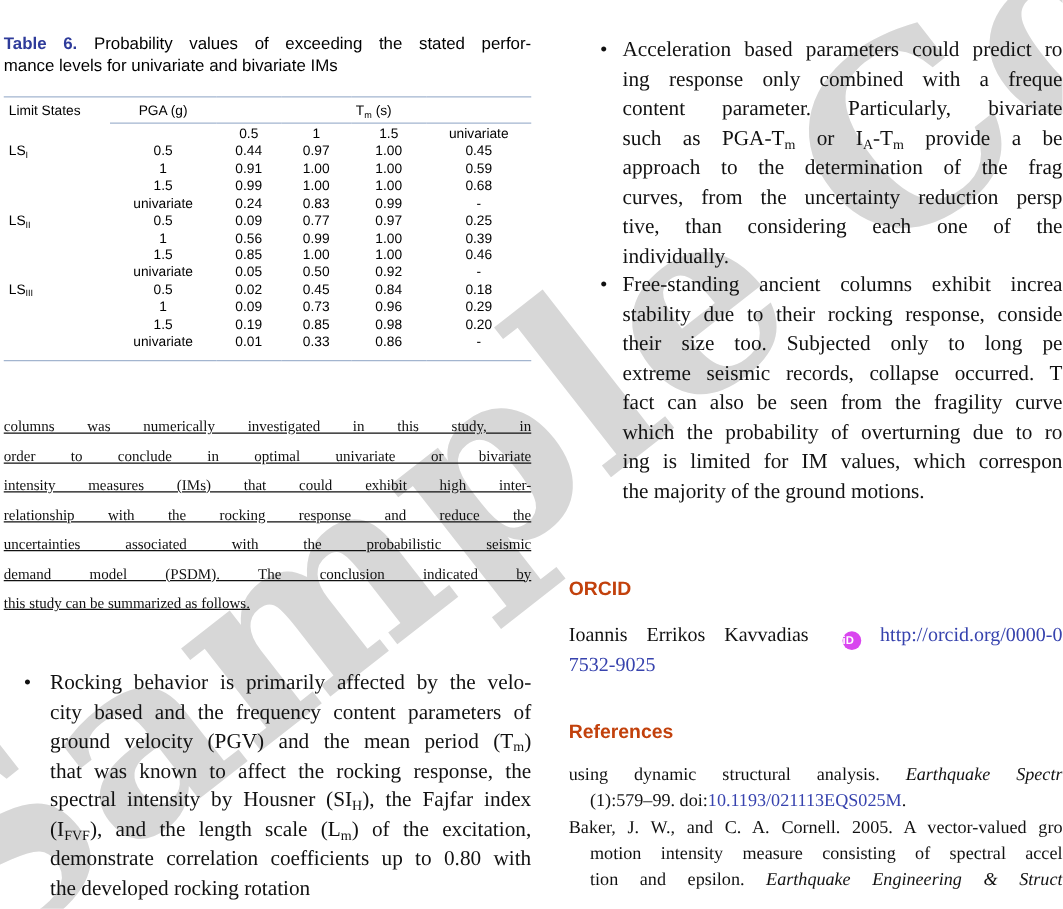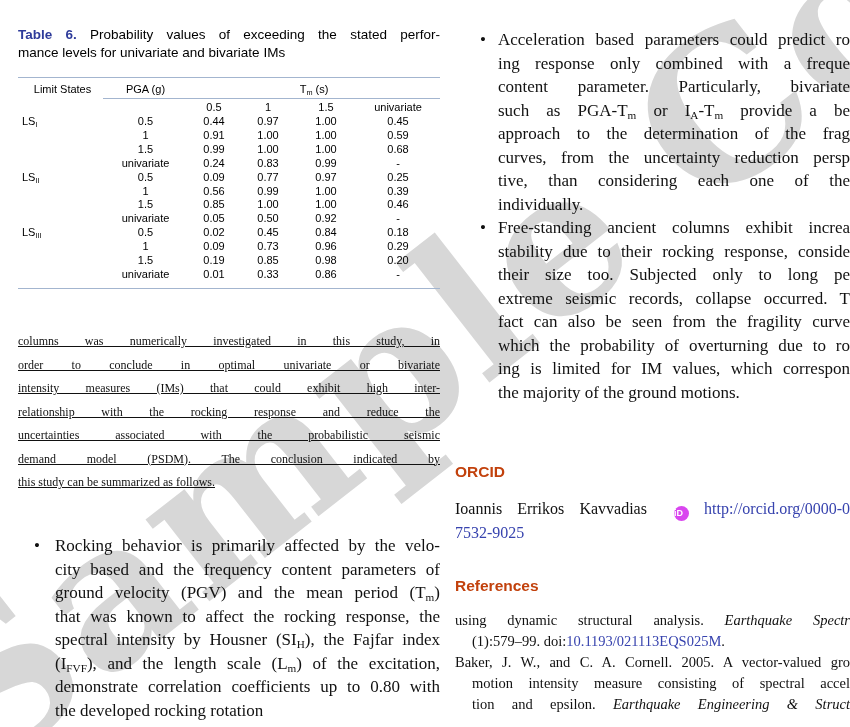--- a/index.html
+++ b/index.html
@@ -11,21 +11,21 @@
   
   .watermark {
     position:absolute; left:-190px; top:222px; width:1240px;
     text-align:center; white-space:nowrap;
     font-family:"DejaVu Serif", serif; font-weight:bold;
     font-size:200px; color:#d7d7d7; letter-spacing:2px;
     transform:rotate(-38deg); z-index:0; user-select:none;
   }
   
   .col { position:absolute; top:0; z-index:1; }
-  .col-left  { left:18px;  width:422px; height:727px; }
+  .col-left  { left:3px;  width:422px; height:727px; }
   .col-right { left:455px; width:395px; height:727px; }
 
   .block { position:absolute; left:0; width:100%; }
 
   
   .ln { text-align:justify; text-align-last:justify; }
   .ln.flush { text-align-last:left; }
 
   
   .caption {
@@ -36,21 +36,21 @@
 
   
   table.results {
     position:absolute; left:0; top:77px; width:422px;
     border-collapse:collapse; table-layout:fixed;
     font-family:"Liberation Sans", sans-serif; font-size:11px; color:#000;
     border-top:1px solid #a3b5cf;
   }
   table.results th, table.results td { font-weight:normal; overflow:hidden; white-space:nowrap; }
   tr.h1 th { text-align:center; padding:5px 0 3px; }
-  tr.h1 th.stub { text-align:center; padding-left:4px; }
+  tr.h1 th.stub { text-align:left; padding-left:4px; }
   tr.h1 th.pga, tr.h1 th.tm { border-bottom:1px solid #a3b5cf; }
   tr.h2 th { text-align:center; padding:2px 0 1px; line-height:13px; }
   tbody td { text-align:center; padding:0; line-height:13.9px; }
   tbody td.stub { text-align:left; padding-left:4px; }
   tbody tr.last td { padding-bottom:6px; border-bottom:1px solid #a3b5cf; }
 
   
   .para    { top:330px; font-size:12px; line-height:23.5px;text-decoration:underline; }
   .bullets-left  { top:534px; font-size:17px; line-height:23.5px; }
   .bullets-right { top:28px;  font-size:17px; line-height:23.5px; }

